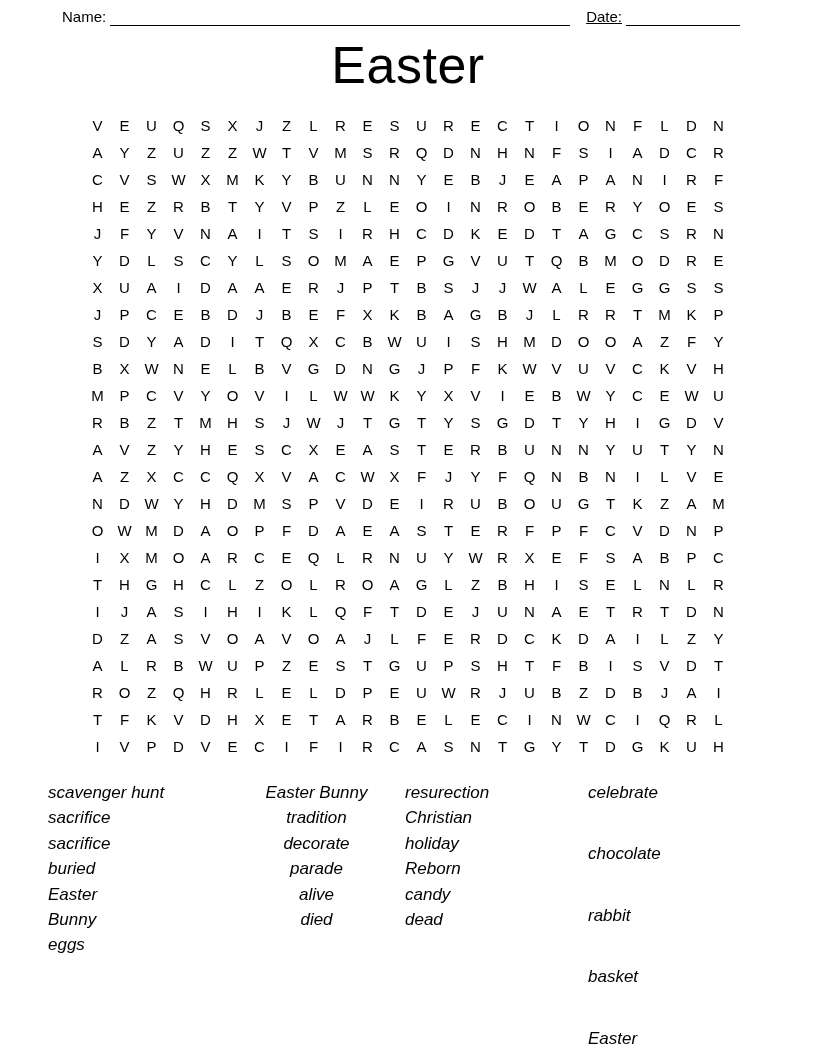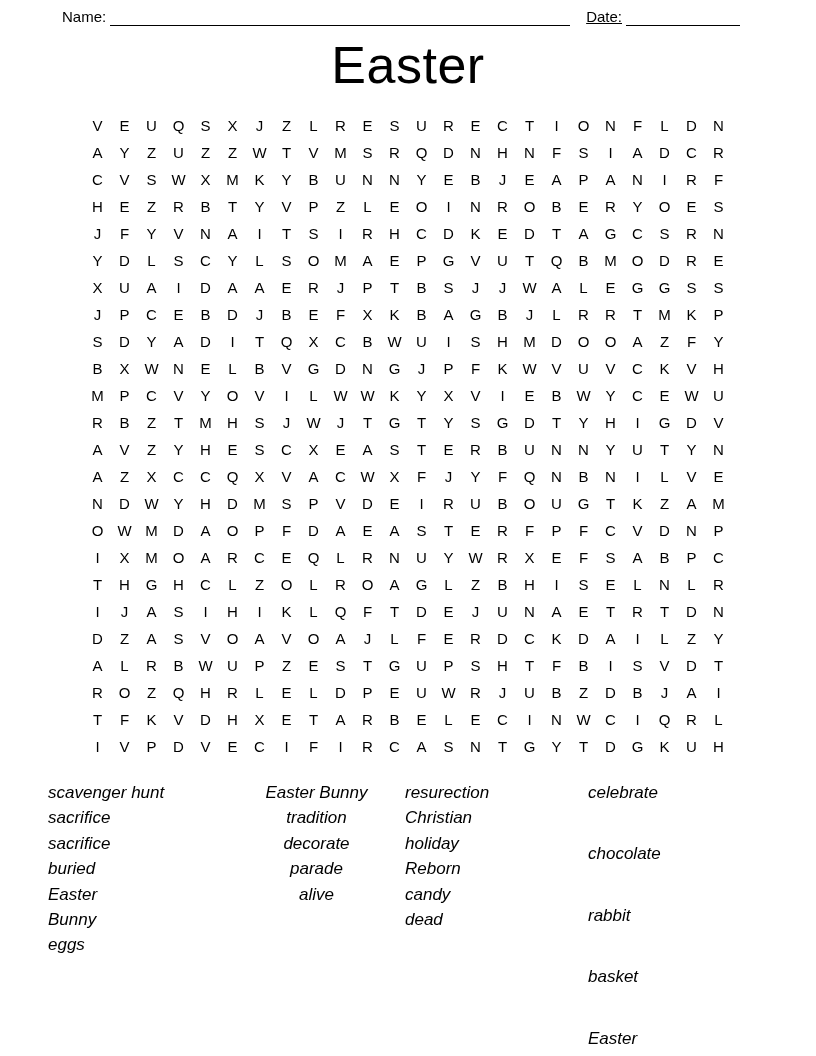--- a/index.html
+++ b/index.html
@@ -753,20 +753,21 @@
       <div class="word-item">Easter</div>
       <div class="word-item">Bunny</div>
       <div class="word-item">eggs</div>
     </div>
     <div class="word-col word-col-2">
       <div class="word-item">Easter Bunny</div>
       <div class="word-item">tradition</div>
       <div class="word-item">decorate</div>
       <div class="word-item">parade</div>
       <div class="word-item">alive</div>
+      <div class="word-item">died</div>
     </div>
     <div class="word-col word-col-3">
       <div class="word-item">resurection</div>
       <div class="word-item">Christian</div>
       <div class="word-item">holiday</div>
       <div class="word-item">Reborn</div>
       <div class="word-item">candy</div>
       <div class="word-item">dead</div>
     </div>
     <div class="word-col word-col-4">

